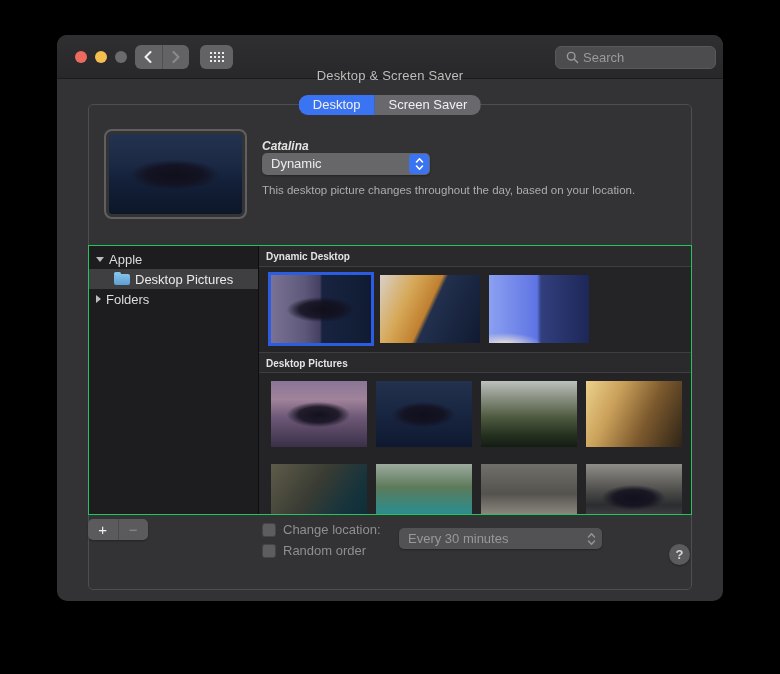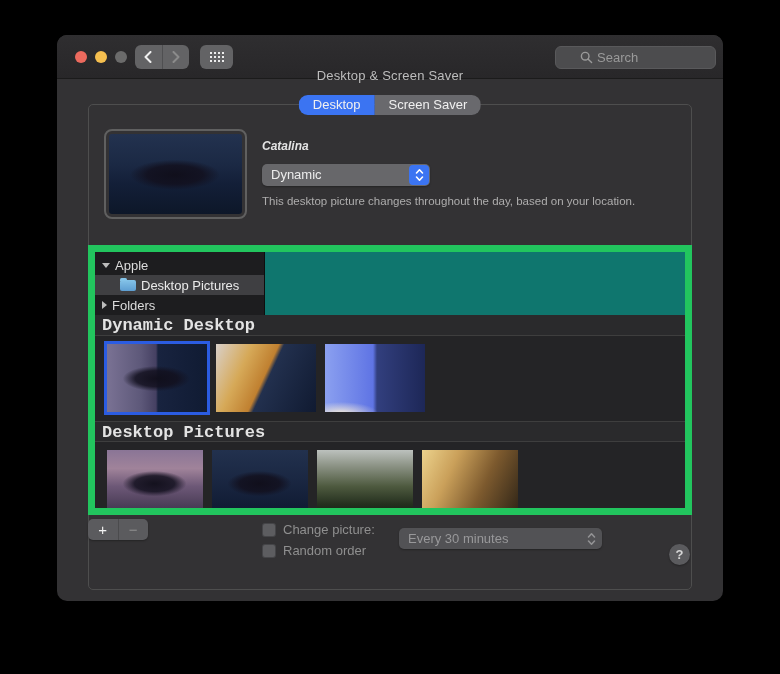--- a/index.html
+++ b/index.html
@@ -24,21 +24,21 @@
   .navbtn.back { border-right:1px solid #4f4f51; }
   .gridbtn { position:absolute; left:143px; top:10px; width:33px; height:24px;
     background:#636365; border-radius:6px; display:flex; align-items:center; justify-content:center; }
 
   .win-title { position:absolute; left:0; right:0; top:18px; height:44px;
     display:flex; align-items:center; justify-content:center;
     color:#bdbdbd; font-size:13px; letter-spacing:.2px; pointer-events:none; }
 
   .searchfield { position:absolute; right:7px; top:11px; width:161px; height:23px;
     background:#4c4c4e; border:1px solid #59595b; border-radius:6px;
-    display:flex; align-items:center; padding:0 24px; }
+    display:flex; align-items:center; padding:0 10px; }
   .searchfield input { flex:1; background:transparent; border:none; outline:none;
     color:#ddd; font-size:13px; font-family:inherit; min-width:0; }
   .searchfield input::placeholder { color:#9a9a9a; }
 
   
   .contentbox { position:absolute; left:31px; top:69px; width:604px; height:486px;
     border:1px solid #4e4e4e; border-radius:5px; }
 
   .tabs { position:absolute; left:50%; transform:translateX(-50%); top:60px; height:20px;
     display:flex; border-radius:9px; overflow:hidden; z-index:3;
@@ -49,30 +49,30 @@
   
   .preview-frame { position:absolute; left:47px; top:94px; width:143px; height:90px;
     border:2px solid #606060; border-radius:8px; padding:3px; }
   .preview-img { width:100%; height:100%; border-radius:3px; position:relative; overflow:hidden;
     background:linear-gradient(180deg,#23324f 0%,#1b2944 38%,#131f38 62%,#0d1729 100%); }
   .island::after { content:""; position:absolute; left:12%; right:10%; top:26%; height:48%;
     background:radial-gradient(ellipse 60% 55% at 48% 52%, rgba(16,14,26,.96) 0%, rgba(18,16,30,.85) 45%, rgba(18,16,30,0) 72%); }
 
   .preview-meta { position:absolute; left:205px; top:104px; width:420px; }
   .preview-title { color:#e4e4e4; font-size:12px; font-weight:700;font-style:italic; }
-  .popup { position:relative; width:168px; height:22px; margin-top:11px;
+  .popup { position:relative; width:168px; height:22px; 
     background:#67676a; border-radius:5px; color:#ececec; font-size:13px;
     line-height:22px; padding:0 26px 0 9px; box-shadow:0 1px 2px rgba(0,0,0,.3); }
   .popup-cap { position:absolute; right:1px; top:1px; bottom:1px; width:20px;
     border-radius:4px; background:#3b74f2; display:flex; align-items:center; justify-content:center; }
   .preview-desc { margin-top:9px; color:#aeadad; font-size:11.5px; }
 
   
   .panel { position:absolute; left:31px; top:210px; width:604px; height:270px;
-    border:7px solid #22c55e; display:flex; background:#0f766e; overflow:hidden;flex-direction:column; }
+    border:1px solid #22c55e; display:flex; background:#ffffff; overflow:hidden; }
 
   .sidebar { width:170px; background:#1d1d1f; border-right:1px solid #0e0e0e;
     padding-top:3px; font-size:13px; color:#dcdcdc; }
   .side-row { height:20px; display:flex; align-items:center; gap:5px; padding-left:7px; }
   .side-row.selected { background:#3f3f42; color:#eaeaea; }
   .side-row .indent { width:13px; flex:none; }
   .tri-down { width:0; height:0; border-left:4px solid transparent; border-right:4px solid transparent;
     border-top:5px solid #bcbcbc; flex:none; }
   .tri-right { width:0; height:0; border-top:4px solid transparent; border-bottom:4px solid transparent;
     border-left:5px solid #bcbcbc; flex:none; }
@@ -80,21 +80,21 @@
     background:linear-gradient(#84c3e8,#5e9ed2); border-radius:2px; }
   .folder-ic::before { content:""; position:absolute; left:0; top:-2px; width:7px; height:3px;
     background:#84c3e8; border-radius:1.5px 1.5px 0 0; }
   .colors-ic { width:13px; height:13px; border-radius:50%; flex:none; margin-left:2px;
     background:
       radial-gradient(circle at 50% 45%, rgba(255,255,255,.95) 0%, rgba(255,255,255,.55) 22%, rgba(255,255,255,0) 55%),
       conic-gradient(#f55 0deg,#f0f 60deg,#66f 130deg,#0cf 190deg,#3d6 250deg,#fd3 310deg,#f55 360deg); }
 
   .rightpane { flex:1; display:flex; flex-direction:column; background:#242426; overflow:hidden; }
   .sec-header { height:21px; background:#2a2a2c; border-bottom:1px solid #3e3e3e;
-    color:#e3e3e3; font-size:17px; font-weight:700; line-height:21px; padding-left:7px; flex:none;font-family:Liberation Mono, monospace; }
+    color:#e3e3e3; font-size:10px; font-weight:700; line-height:21px; padding-left:7px; flex:none; }
   .sec-header.mid { border-top:1px solid #3e3e3e; }
   .thumb-row { display:flex; gap:9px; padding:8px 0 9px 12px; flex:none; }
   .thumb { position:relative; width:96px; height:66px; background:#111; overflow:hidden; flex:none; }
   .thumb.dyn { width:100px; height:68px; }
   .thumb.selected { box-shadow:0 0 0 3px #2b5ce2; }
 
   .t-cat-dyn { background:linear-gradient(90deg,#7a7294 0%,#5d5879 34%,#454062 49%,#18233f 51%,#101b33 100%); }
   .t-mojave { background:linear-gradient(115deg,#d9d0c9 0%,#d6a958 28%,#c08030 48%,#22304e 52%,#101a31 100%); }
   .t-grad { background:
       radial-gradient(ellipse 62% 28% at 16% 102%, rgba(246,236,216,.95), rgba(246,236,216,0) 60%),
@@ -249,21 +249,21 @@
     </div>
   </div>
 
   <div class="plusminus">
     <div class="pm-btn">+</div>
     <div class="pm-btn minus">−</div>
   </div>
 
   <div class="checkrow" style="top:487px">
     <span class="checkbox"></span>
-    <span class="lbl">Change picture:</span>
+    <span class="lbl">Change location:</span>
   </div>
 
   <div class="popup disabled">
     <span>Every 30 minutes</span>
     <span class="popup-cap">
       <svg width="9" height="14" viewBox="0 0 9 14">
         <polyline points="1.5,5 4.5,1.8 7.5,5" fill="none" stroke="#929294" stroke-width="1.6" stroke-linecap="round" stroke-linejoin="round"></polyline>
         <polyline points="1.5,9 4.5,12.2 7.5,9" fill="none" stroke="#929294" stroke-width="1.6" stroke-linecap="round" stroke-linejoin="round"></polyline>
       </svg>
     </span>

